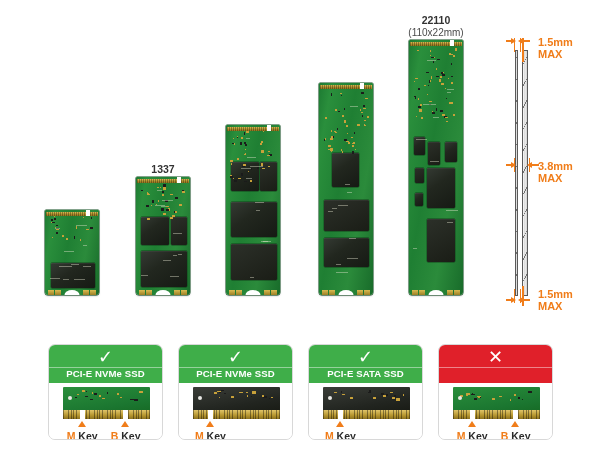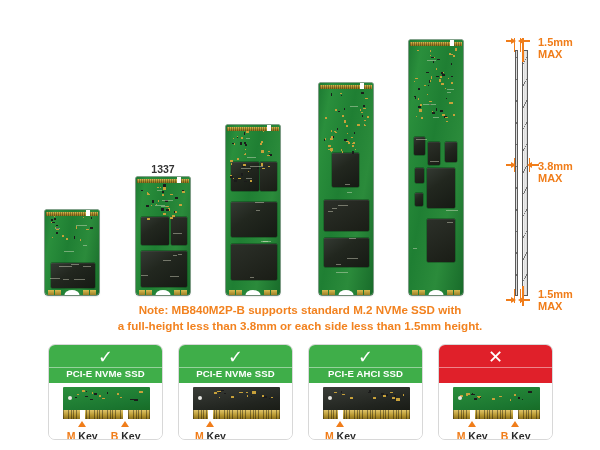--- a/index.html
+++ b/index.html
@@ -393,20 +393,24 @@
           <div class="silk" style="left: 29.5713px; top: 155.41px; width: 7.80973px;"></div>
           <div class="silk" style="left: 8.59081px; top: 127.906px; width: 5.89391px;"></div>
           <div class="botpad" style="left: 3px;"></div>
           <div class="botpad" style="left: 10px;"></div>
           <div class="botpad" style="right: 3px;"></div>
           <div class="botpad" style="right: 10px;"></div>
           <div class="botnotch"></div>
         </div>
       </div>
       <div class="module" style="left: 409px; width: 54px; top: 14px; height: 281px;">
+        <div class="mod-label" style="top: 0px;">
+          <span class="mod-name">22110</span>
+          <span class="mod-dim">(110x22mm)</span>
+        </div>
         <div class="pcb" style="height: 255px;">
           <div class="gold"></div>
           <div class="topnotch" style="right: 9px;"></div>
           <div class="chip" style="left: 10%; top: 38%; width: 20%; height: 7%;"></div>
           <div class="chip flat" style="left: 36%; top: 40%; width: 22%; height: 9%;"></div>
           <div class="chip" style="left: 66%; top: 40%; width: 22%; height: 8%;"></div>
           <div class="chip flat" style="left: 12%; top: 50%; width: 16%; height: 6%;"></div>
           <div class="chip" style="left: 34%; top: 50%; width: 52%; height: 16%;"></div>
           <div class="chip flat" style="left: 34%; top: 70%; width: 52%; height: 17%;"></div>
           <div class="chip" style="left: 12%; top: 60%; width: 14%; height: 5%;"></div>
@@ -527,24 +531,20 @@
         <div class="ar-tick" style="left: 4.6px; top: -11px; height: 14px;"></div>
       </div>
       <div class="dimtext" style="left: 23px; top: 238px;">
         <div>1.5mm</div>
         <div>MAX</div>
       </div>
       <div style="position: absolute; left: 7.4px; top: -12px; width: 1.6px; height: 24px; background: rgb(240, 125, 26);"></div>
       <div style="position: absolute; left: 7.4px; bottom: -10px; width: 1.6px; height: 20px; background: rgb(240, 125, 26);"></div>
     </div>
 
-  <div id="note" style="top: 302px;">
-    <div>Note: MB840M2P-B supports standard M.2 NVMe SSD with</div>
-    <div>a full-height less than 3.8mm or each side less than 1.5mm height.</div>
-  </div>
 
   <div id="cards-group">
       <div class="card" style="left: 48px; top: 344px; width: 115px; height: 96px;">
         <div class="card-head ok">
           <div class="mark">✓</div>
           <div class="head-sep"></div>
           <div class="head-label">PCI-E NVMe SSD</div>
         </div>
         <div class="card-body">
           <div class="ssdc" style="left: 14px; right: 14px; width: 87px;">
@@ -608,21 +608,21 @@
             </div>
             <div class="keyarrow" style="left: calc(20% - 4.5px); bottom: -8px;"></div>
             <div class="keylabel" style="left: calc(20%); bottom: -23px;"><b>M</b><span> Key</span></div>
           </div>
         </div>
       </div>
       <div class="card" style="left: 308px; top: 344px; width: 115px; height: 96px;">
         <div class="card-head ok">
           <div class="mark">✓</div>
           <div class="head-sep"></div>
-          <div class="head-label">PCI-E AHCI SSD</div>
+          <div class="head-label">PCI-E SATA SSD</div>
         </div>
         <div class="card-body">
           <div class="ssdc" style="left: 14px; right: 14px; width: 87px;">
             <div class="board black">
               <div class="smd" style="left: 73.4778px; top: 11.3342px; width: 3.86574px; height: 2.30171px;"></div>
               <div class="smd blk" style="left: 45.4287px; top: 5.23263px; width: 2.14456px; height: 1.26368px;"></div>
               <div class="smd" style="left: 10.6264px; top: 4.58724px; width: 3.32707px; height: 1.72313px;"></div>
               <div class="smd blk" style="left: 17.716px; top: 3.91771px; width: 1.41017px; height: 2.33318px;"></div>
               <div class="smd blk" style="left: 58.2658px; top: 5.94828px; width: 2.97162px; height: 2.38008px;"></div>
               <div class="smd" style="left: 26.5603px; top: 10.3832px; width: 3.26915px; height: 1.46978px;"></div>

